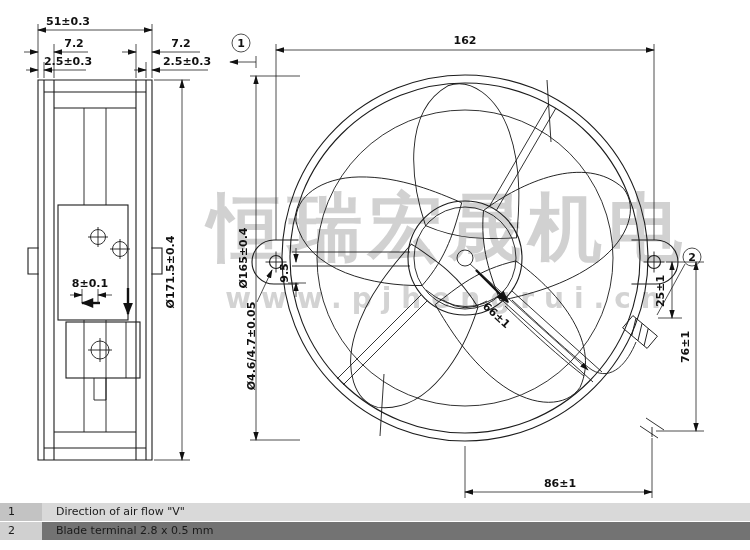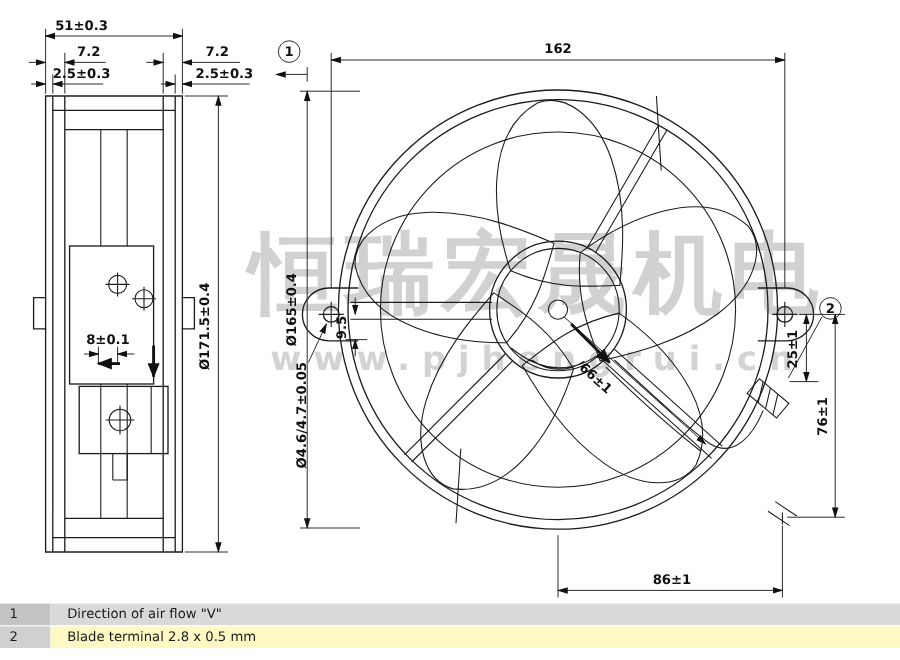--- a/index.html
+++ b/index.html
@@ -16,21 +16,21 @@
   .mk{fill:#111;font-size:11px;font-weight:600;stroke:none;text-anchor:middle;}
   .wm1{fill:#c6c6c6;opacity:.8;font-size:74px;font-weight:bold;letter-spacing:6px;text-anchor:middle;stroke:none;}
   .wm2{fill:#cccccc;opacity:.85;font-size:28px;font-weight:bold;letter-spacing:10px;text-anchor:middle;stroke:none;}
   .legend{width:750px;}
   .legend-row{display:flex;height:18px;line-height:18px;font-size:11px;color:#1a1a1a;margin-top:1px;}
   .legend-num{width:42px;padding-left:8px;box-sizing:border-box;}
   .legend-desc{flex:1;padding-left:14px;}
   .row1 .legend-num{background:#c3c3c3;}
   .row1 .legend-desc{background:#d9d9d9;}
   .row2 .legend-num{background:#d0d0d0;}
-  .row2 .legend-desc{background:#fef9c3;}
+  .row2 .legend-desc{background:#737373;}
 </style>
 </head>
 <body>
 
 <div>
 <svg width="750" height="502" viewBox="0 0 750 502">
   <defs>
     <marker id="ah" viewBox="0 0 10 6" refX="9" refY="3" markerWidth="9" markerHeight="6" markerUnits="userSpaceOnUse" orient="auto-start-reverse">
       <path d="M0,0 L10,3 L0,6 Z" fill="#111"></path>
     </marker>

